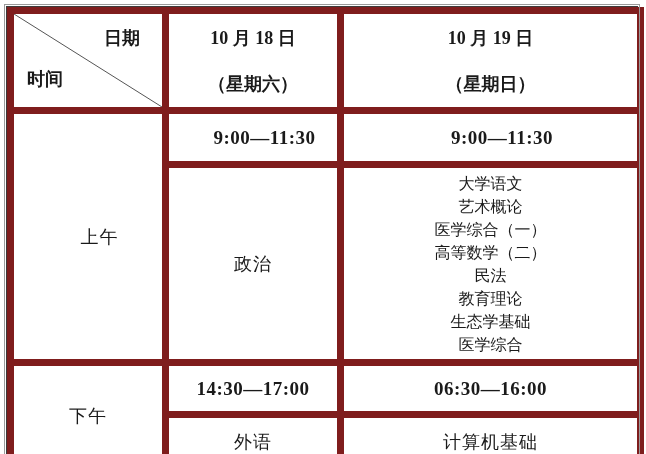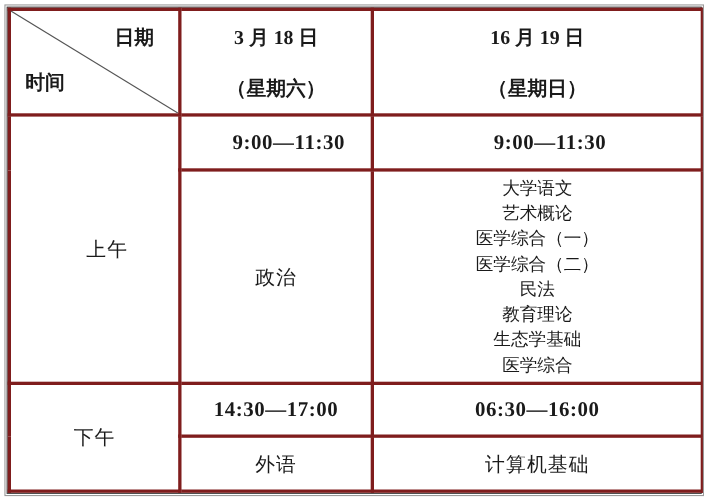--- a/index.html
+++ b/index.html
@@ -21,21 +21,21 @@
     outline: 1px solid #9a9a9a;
     outline-offset: 1px;
     background: #ffffff;
   }
   table.schedule {
     border-collapse: collapse;
     table-layout: fixed;
     width: 100%;
   }
   td {
-    border: 3px solid #7f1d1d;
+    border: 7px solid #7f1d1d;
     text-align: center;
     vertical-align: middle;
     padding: 0;
     background: #ffffff;
   }
   col.c1 { width: 155px; }
   col.c2 { width: 175px; }
   col.c3 { width: 300px; }
   tr.r-header td { height: 93px; }
   tr.r-time td   { height: 47px; padding-left: 23px; }
@@ -101,25 +101,25 @@
     <tbody>
       <tr class="r-header">
         <td class="corner-cell">
           <svg class="diag" viewBox="0 0 100 100" preserveAspectRatio="none">
             <line x1="0" y1="0" x2="100" y2="100" stroke="#555555" stroke-width="1" vector-effect="non-scaling-stroke"></line>
           </svg>
           <span class="corner-top">日期</span>
           <span class="corner-bottom">时间</span>
         </td>
         <td class="date-cell">
-          <div class="date-line">3 月 18 日</div>
+          <div class="date-line">10 月 18 日</div>
           <div class="week-line">（星期六）</div>
         </td>
         <td class="date-cell">
-          <div class="date-line">16 月 19 日</div>
+          <div class="date-line">10 月 19 日</div>
           <div class="week-line">（星期日）</div>
         </td>
       </tr>
       <tr class="r-time">
         <td rowspan="2">
           <span class="session-label">上午</span>
         </td>
         <td>
           <span class="time-text">9:00—11:30</span>
         </td>
@@ -129,21 +129,21 @@
       </tr>
       <tr class="r-subj">
         <td>
           <span class="subject-single">政治</span>
         </td>
         <td>
           <div class="subject-list">
             <div>大学语文</div>
             <div>艺术概论</div>
             <div>医学综合（一）</div>
-            <div>医学综合（二）</div>
+            <div>高等数学（二）</div>
             <div>民法</div>
             <div>教育理论</div>
             <div>生态学基础</div>
             <div>医学综合</div>
           </div>
         </td>
       </tr>
       <tr class="r-time2">
         <td rowspan="2">
           <span class="session-label">下午</span>

